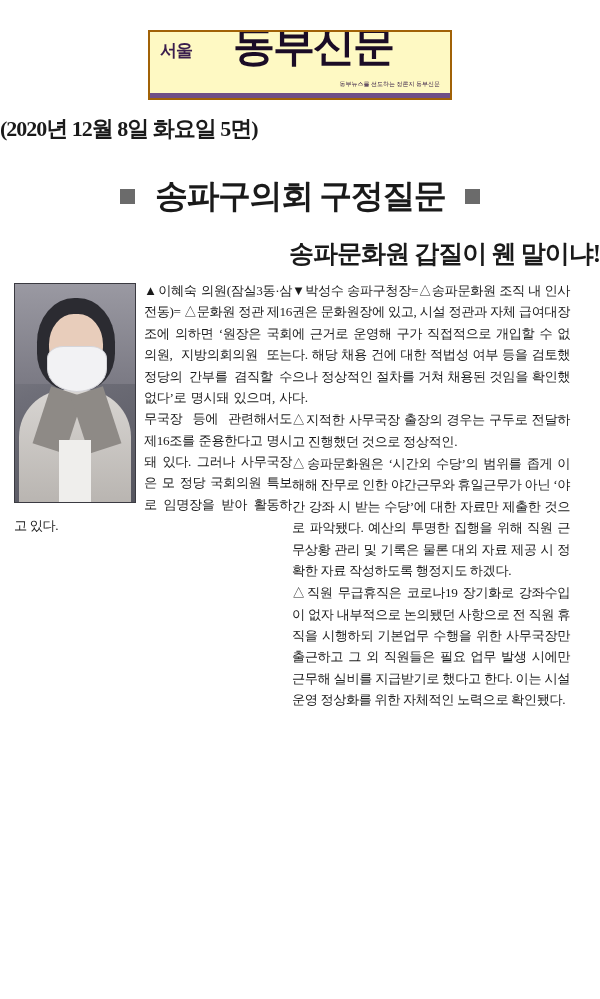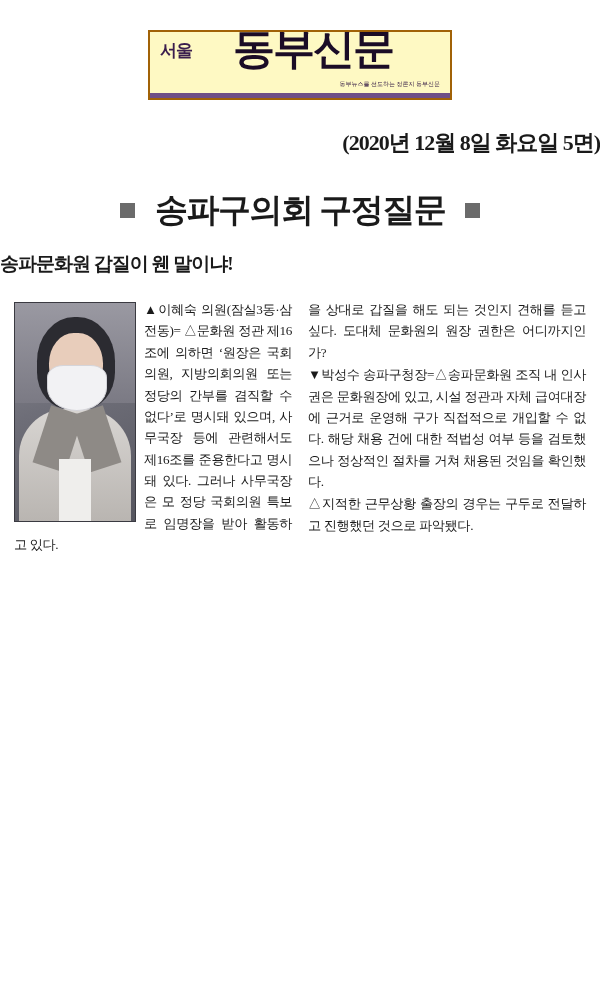--- a/index.html
+++ b/index.html
@@ -58,37 +58,37 @@
     line-height: 1;
   }
   .mast-main {
     font-size: 42px;
     font-weight: bold;
     color: #1b0c26;
     letter-spacing: -2px;
     line-height: 1;
     margin-left: 26px;
     margin-top: -4px;
-    font-family: Liberation Serif, serif;
+    font-family: Liberation Mono, monospace;
   }
   .mast-sub {
     position: absolute;
     right: 10px;
     bottom: 9px;
     font-size: 6px;
     color: #2d1340;
     letter-spacing: 0px;
   }
 
   
   .dateline {
-    text-align: right;
+    text-align: left;
     font-size: 22px;
     font-weight: bold;
-    margin-top: 28px;
+    margin-top: 14px;
     letter-spacing: -1px;
   }
 
   
   .headline {
     text-align: center;
     margin-top: 30px;
     font-size: 33px;
     font-weight: bold;
     letter-spacing: -1.5px;
@@ -97,33 +97,32 @@
     justify-content: center;
     gap: 20px;
   }
   .sq {
     display: inline-block;
     width: 15px;
     height: 15px;
     background: #6b6b6b;
   }
   .subhead {
-    text-align: left;
+    text-align: right;
     margin-top: 18px;
-    font-size: 19px;
+    font-size: 25px;
     font-weight: bold;
     letter-spacing: -1px;
   }
 
   
   .body-area {
-    margin-top: 22px;
+    margin-top: 10px;
     padding: 0 14px;
     display: flex;
-    gap: 16px;
     align-items: flex-start;
   }
   .col {
     width: 278px;
     font-size: 13.2px;
     line-height: 1.62;
     text-align: justify;
     letter-spacing: -0.4px;
   }
   .col p {
@@ -231,19 +230,20 @@
         <div class="collar-r"></div>
         <div class="inner"></div>
         <div class="hair"></div>
         <div class="face"></div>
         <div class="mask"></div>
       </div>
       <p>▲이혜숙 의원(잠실3동·삼전동)= △문화원 정관 제16조에 의하면 ‘원장은 국회의원, 지방의회의원 또는 정당의 간부를 겸직할 수 없다’로 명시돼 있으며, 사무국장 등에 관련해서도 제16조를 준용한다고 명시돼 있다. 그러나 사무국장은 모 정당 국회의원 특보로 임명장을 받아 활동하고 있다.</p>
     </div>
 
     <div class="col">
-      <p>을 상대로 갑질을 해도 되는 것인지 견해를 듣고 싶다. 도대체 문화원의 원장 권한은 어디까지인가?</p>
       <p>▼박성수 송파구청장=△송파문화원 조직 내 인사권은 문화원장에 있고, 시설 정관과 자체 급여대장에 근거로 운영해 구가 직접적으로 개입할 수 없다. 해당 채용 건에 대한 적법성 여부 등을 검토했으나 정상적인 절차를 거쳐 채용된 것임을 확인했다.</p>
-      <p>△지적한 근무상황 출장의 경우는 구두로 전달하고 진행했던 것으로 파악됐다.</p>
+      <p>△지적한 사무국장 출장의 경우는 구두로 전달하고 진행했던 것으로 정상적인.</p>
+      <p>△송파문화원은 ‘시간외 수당’의 범위를 좁게 이해해 잔무로 인한 야간근무와 휴일근무가 아닌 ‘야간 강좌 시 받는 수당’에 대한 자료만 제출한 것으로 파악됐다. 예산의 투명한 집행을 위해 직원 근무상황 관리 및 기록은 물론 대외 자료 제공 시 정확한 자료 작성하도록 행정지도 하겠다.</p>
+      <p>△직원 무급휴직은 코로나19 장기화로 강좌수입이 없자 내부적으로 논의됐던 사항으로 전 직원 휴직을 시행하되 기본업무 수행을 위한 사무국장만 출근하고 그 외 직원들은 필요 업무 발생 시에만 근무해 실비를 지급받기로 했다고 한다. 이는 시설 운영 정상화를 위한 자체적인 노력으로 확인됐다.</p>
     </div>
 
   </div>
 </div>
 
 </body></html>

